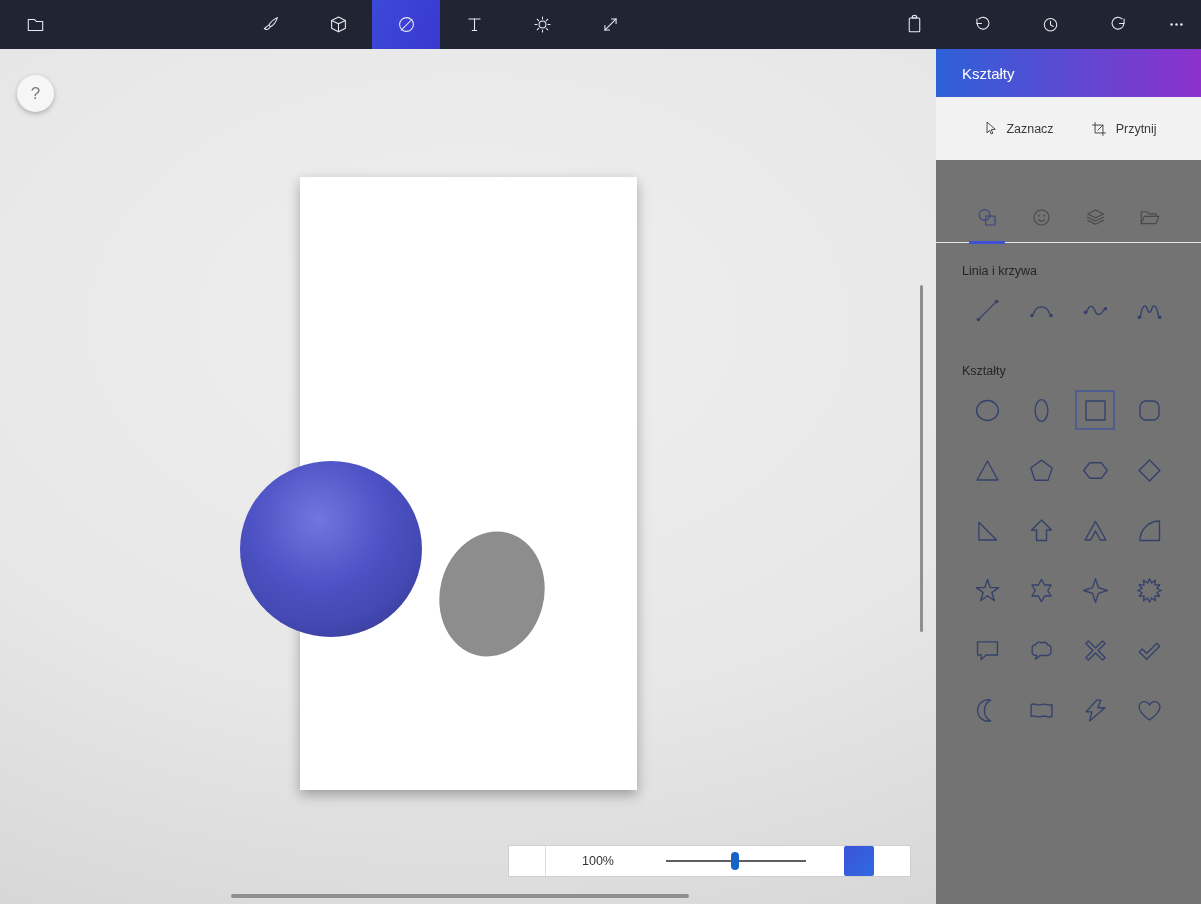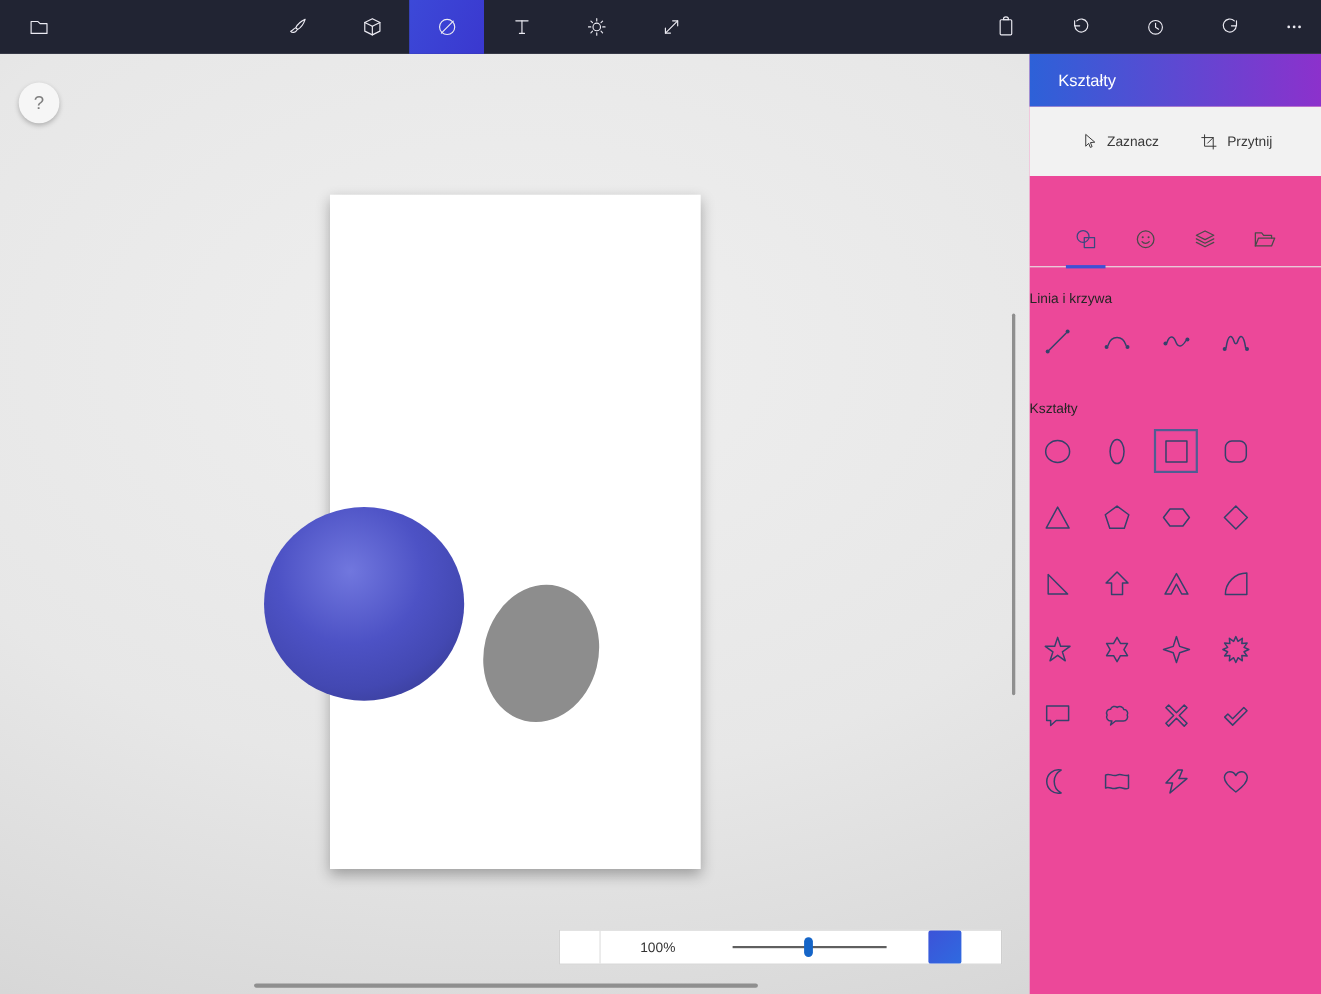--- a/index.html
+++ b/index.html
@@ -46,32 +46,32 @@
   .zb-minus{margin-left:16px;width:16px;display:flex;justify-content:center;color:#3a3a3a}
   .zb-slider{position:relative;margin-left:10px;width:140px;height:18px}
   .zb-track{position:absolute;left:0;top:8px;width:100%;height:2px;background:#5f5f5f}
   .zb-thumb{position:absolute;left:65px;top:0;width:8px;height:18px;border-radius:4px;background:#1565c8}
   .zb-plus{margin-left:10px;width:16px;display:flex;justify-content:center;color:#3a3a3a}
   .zb-pencil{margin-left:12px;width:30px;height:30px;display:flex;align-items:center;justify-content:center;
     background:linear-gradient(135deg,#3c53d8,#2f6ae0);color:#fff;border-radius:2px}
   .zb-eye{margin-left:2px;width:28px;height:30px;display:flex;align-items:center;justify-content:center;color:#2a2a2a}
 
   
-  .panel{position:absolute;left:936px;top:49px;width:265px;height:855px;background:#ec4899}
+  .panel{position:absolute;left:936px;top:49px;width:265px;height:855px;background:#737373}
   .panel-header{height:48px;display:flex;align-items:center;padding-left:26px;color:#fff;font-size:15px;
     background:linear-gradient(90deg,#2d61d8,#8c31cc)}
   .panel-actions{height:63px;background:#f2f2f2;display:flex;align-items:center;justify-content:center;gap:36px}
   .action-btn{display:flex;align-items:center;gap:8px;font-size:12.5px;color:#3a3a3a}
   .action-btn .ico svg{width:18px;height:18px}
   .panel-tabs{margin-top:31px;height:52px;display:flex;padding-left:24px;border-bottom:1px solid #e8e8e8}
   .tab-btn{position:relative;width:54px;height:52px;display:flex;align-items:center;justify-content:center;color:#4a4a4a}
   .tab-btn .ico svg{width:23px;height:23px}
   .tab-btn.selected{color:#3b4880}
   .tab-btn.selected::after{content:"";position:absolute;left:9px;right:9px;bottom:-1px;height:3px;background:#3f51d4}
-  .panel-body{}
+  .panel-body{padding-left:26px}
   .section-label{margin-top:21px;font-size:12.5px;color:#262626}
   .section + .section .section-label{margin-top:34px}
   .shape-grid{margin-top:12px;margin-left:5px;display:grid;grid-template-columns:repeat(4,40px);column-gap:14px;row-gap:20px}
   .shape-cell{width:40px;height:40px;display:flex;align-items:center;justify-content:center;color:#35416b}
   .shape-cell .ico svg{width:29px;height:29px}
   .shape-cell .ico path,.shape-cell .ico circle,.shape-cell .ico rect,.shape-cell .ico ellipse{stroke-width:1.5}
   .shape-cell.selected{border:2px solid #4f5d93}
 </style>
 </head>
 <body>

